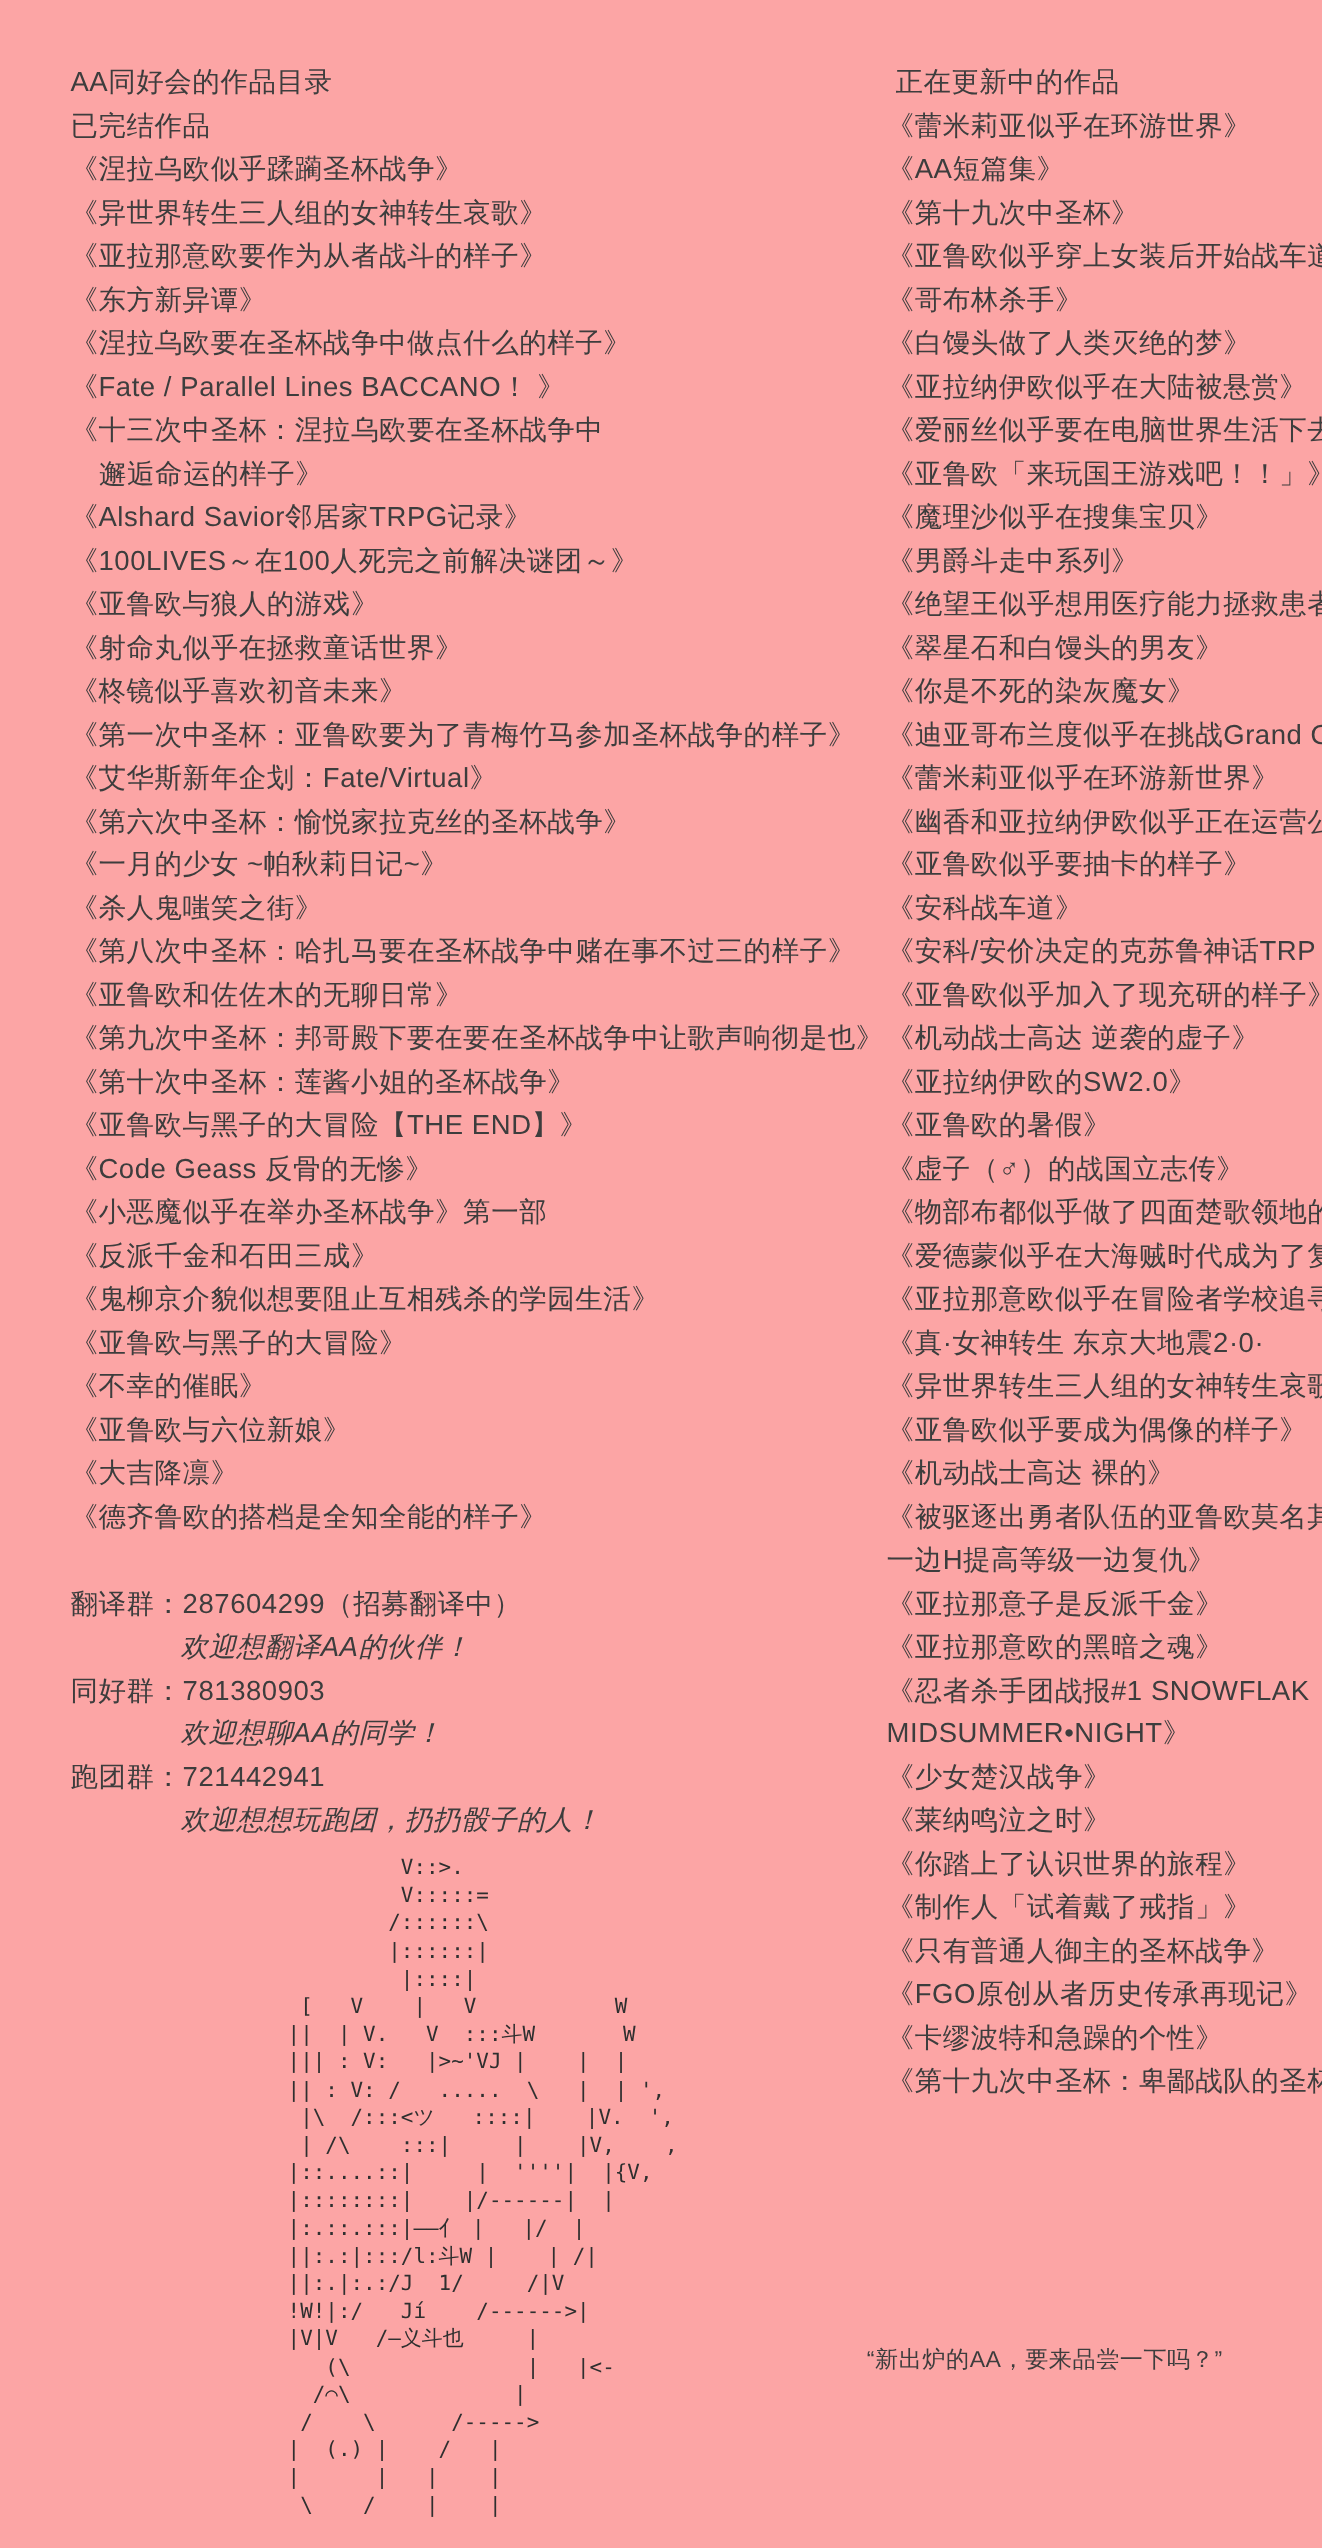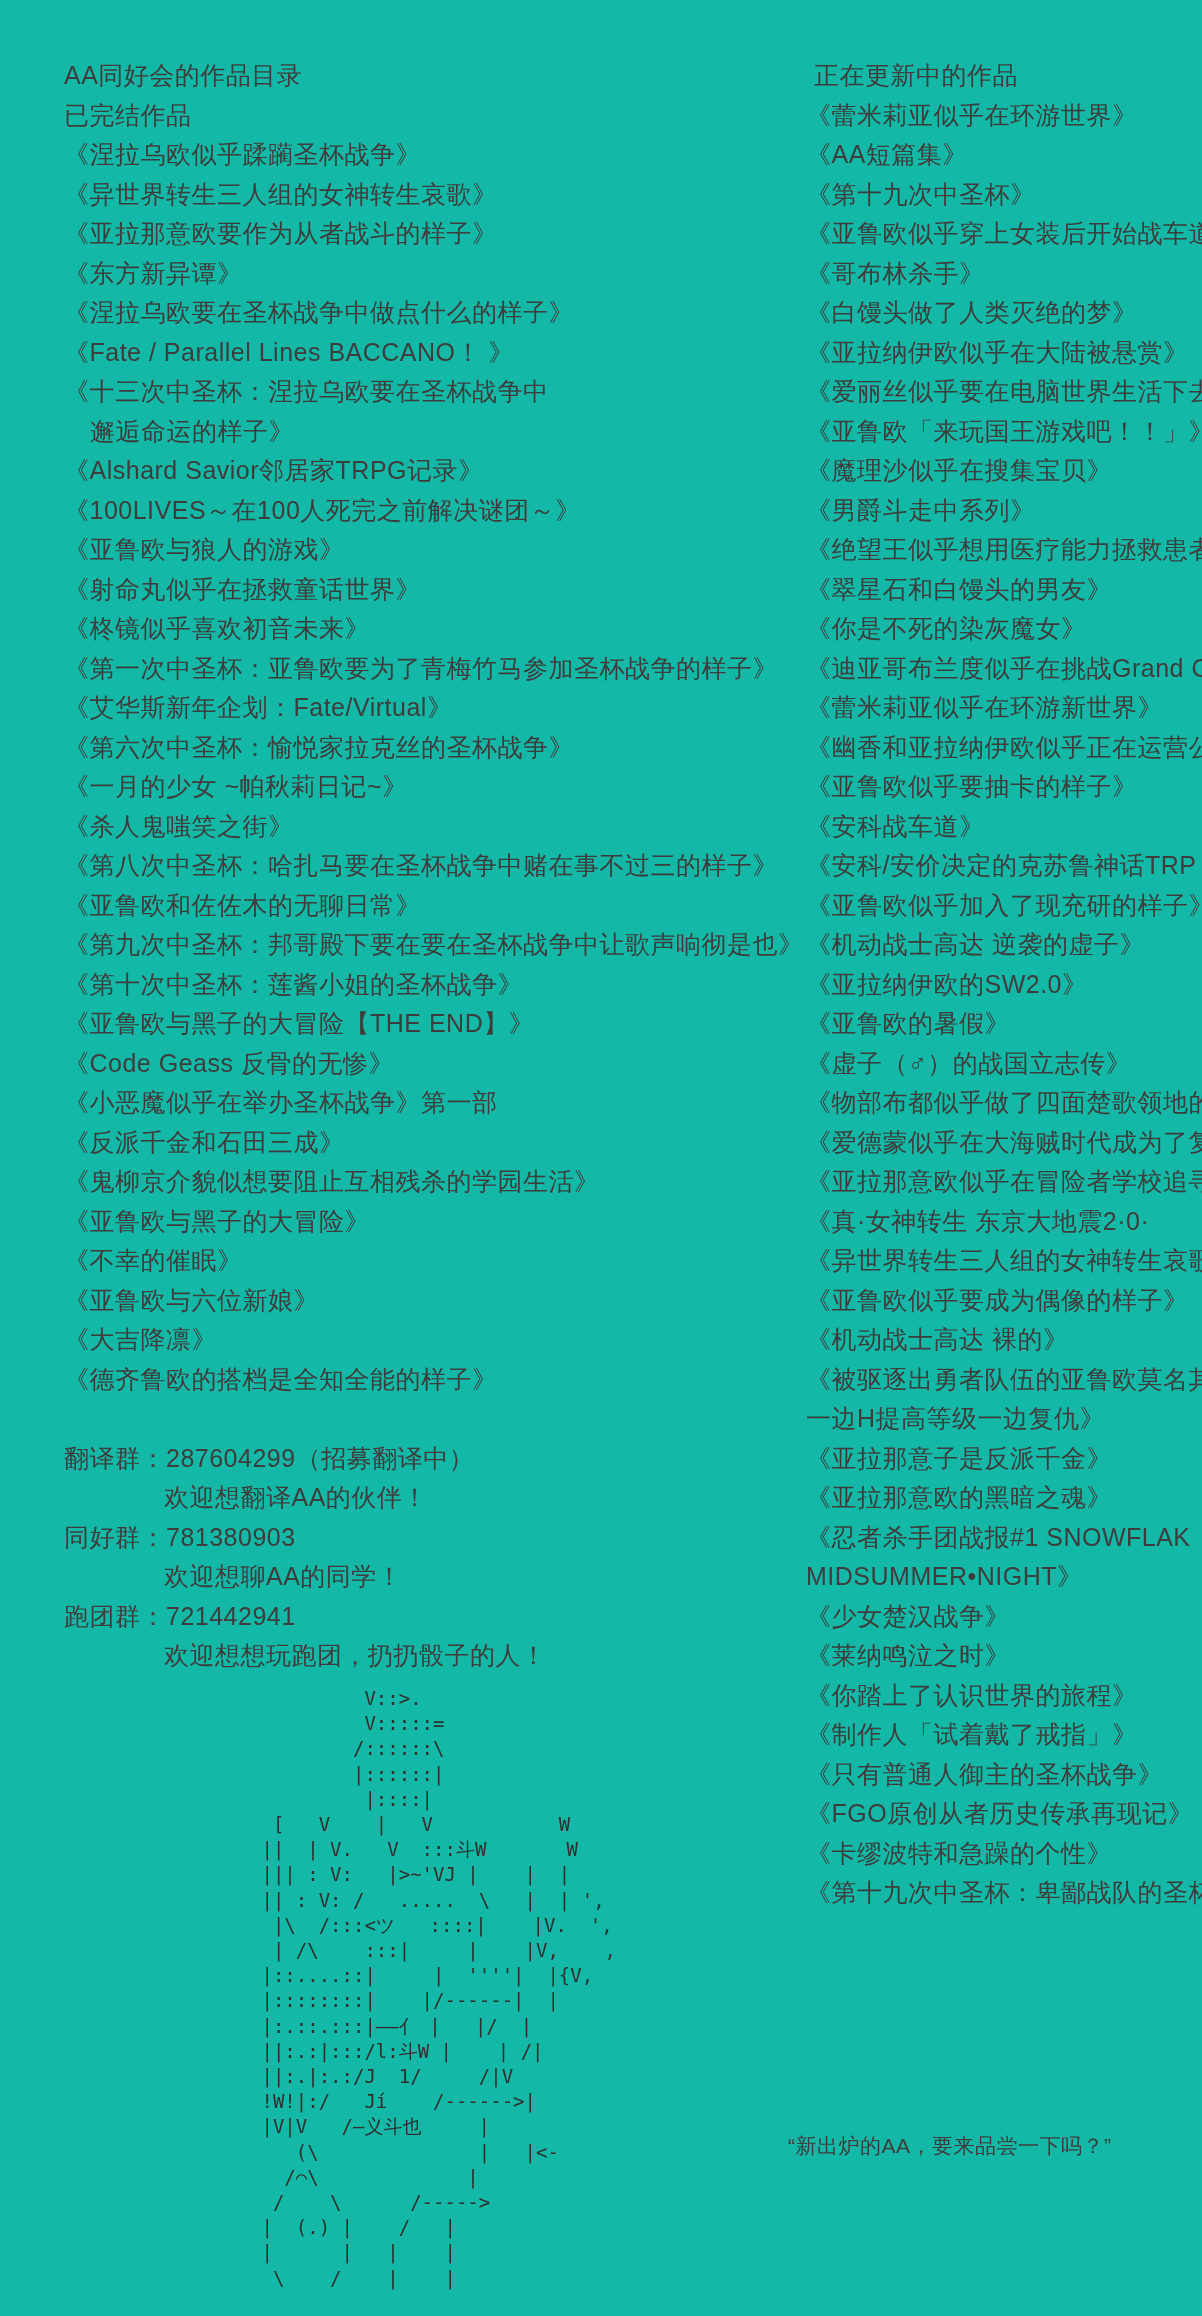--- a/index.html
+++ b/index.html
@@ -1,27 +1,27 @@
 <!DOCTYPE html>
 <html><head>
 <meta charset="utf-8">
 <style>
   html,body{margin:0;padding:0;}
   .canvas{
     position:relative;width:1202px;height:2316px;overflow:hidden;
-    background:#14b8a6;color:#3d3d3d;
+    background:#fca5a5;color:#3d3d3d;
     font-family:"Liberation Sans",sans-serif;
   }
   .col{position:absolute;top:56px;}
   .col-left{left:64px;width:742px;}
   .col-right{left:806px;width:396px;overflow:hidden;}
   .line{font-size:25px;line-height:39.5px;height:39.5px;white-space:nowrap;letter-spacing:0.5px;}
   .col-right .line.title{padding-left:8px;}
   .ind1{padding-left:26px;}
-  .ind2{padding-left:100px;}
+  .ind2{padding-left:100px;font-style:italic;}
   .groups{margin-top:39.5px;}
   .ascii{
     position:absolute;left:250px;top:1686px;margin:0;
     font-family:"DejaVu Sans Mono",monospace;
     font-size:19px;line-height:25.2px;color:#2f2f2f;white-space:pre;
   }
   .quote{
     position:absolute;left:788px;top:2126px;
     font-size:21px;line-height:39.5px;white-space:nowrap;letter-spacing:0.5px;
   }

